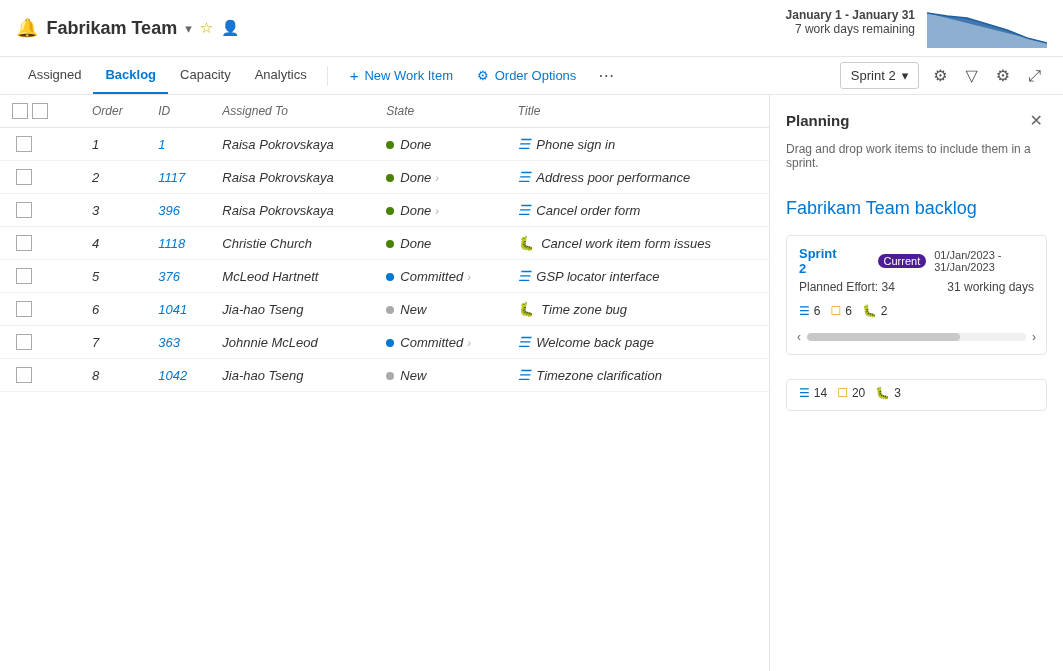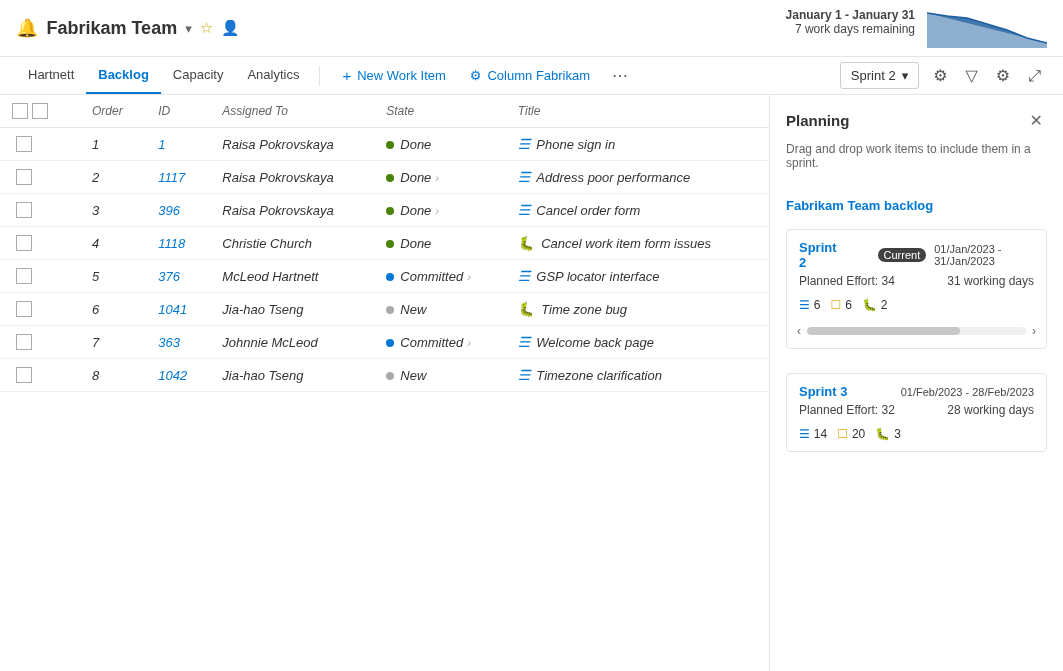--- a/index.html
+++ b/index.html
@@ -40,27 +40,27 @@
     .state-chevron { color: #aaa; margin-left: 4px; font-size: 11px; }
     .check-box { width: 16px; height: 16px; border: 1px solid #aaa; display: inline-flex; align-items: center; justify-content: center; cursor: pointer; }
 
     
     .planning-panel { width: 294px; border-left: 1px solid #e5e5e5; background: #fff; display: flex; flex-direction: column; overflow: hidden; }
     .planning-header { display: flex; align-items: center; justify-content: space-between; padding: 12px 16px 4px; }
     .planning-title { font-size: 15px; font-weight: 600; }
     .close-btn { cursor: pointer; border: none; background: none; font-size: 16px; color: #666; padding: 4px; }
     .planning-desc { font-size: 12px; color: #666; padding: 4px 16px 12px; }
     .planning-body { flex: 1; overflow-y: auto; padding: 8px 0; }
-    .backlog-link { padding: 8px 16px; font-size: 13px; color: #0078d4; cursor: pointer; text-decoration: none; display: block; font-weight: bold; }
+    .backlog-link { padding: 8px 16px; font-size: 18px; color: #0078d4; cursor: pointer; text-decoration: none; display: block; }
 
     .sprint-card { margin: 8px 16px; border: 1px solid #e5e5e5; border-radius: 4px; overflow: hidden; }
     .sprint-card-header { padding: 10px 12px 4px; }
     .sprint-card-row1 { display: flex; align-items: center; gap: 8px; }
     .sprint-name { font-size: 13px; font-weight: 600; color: #0078d4; cursor: pointer; }
-    .current-badge { background: #404040; color: #fff; font-size: 11px; padding: 1px 6px; border-radius: 10px; margin-left: 33px; }
+    .current-badge { background: #4c1d95; color: #fff; font-size: 11px; padding: 1px 6px; border-radius: 10px; margin-left: 33px; }
     .sprint-dates { font-size: 11px; color: #444; margin-left: auto; }
     .sprint-effort { display: flex; justify-content: space-between; font-size: 12px; color: #444; margin-top: 4px; }
     .sprint-stats { display: flex; align-items: center; gap: 10px; padding: 6px 12px 10px; }
     .stat-item { display: flex; align-items: center; gap: 4px; font-size: 12px; color: #333; }
     .sprint-scrollbar { height: 8px; margin: 0 12px 8px; background: #f0f0f0; border-radius: 4px; position: relative; overflow: hidden; }
     .sprint-scrollbar-thumb { height: 8px; background: #c8c8c8; border-radius: 4px; width: 70%; }
 
     
     .sprint-selector-area { display: flex; align-items: center; gap: 8px; margin-left: auto; }
     .sprint-dropdown { border: 1px solid #ccc; border-radius: 3px; padding: 5px 10px; font-size: 13px; background: #fff; cursor: pointer; display: flex; align-items: center; gap: 6px; }
@@ -90,33 +90,33 @@
       </div>
 
       <svg class="sprint-chart" viewBox="0 0 120 40">
         <polyline points="0,5 20,8 40,10 60,16 80,22 100,30 120,35" fill="#1e5fa0" fill-opacity="0.7" stroke="#1e5fa0" stroke-width="1.5"></polyline>
         <polygon points="0,5 20,8 40,10 60,16 80,22 100,30 120,35 120,40 0,40" fill="#1e5fa0" fill-opacity="0.5"></polygon>
       </svg>
     </div>
   </div>
 
   <div class="nav-bar">
-    <a class="nav-tab">Hartnett</a>
+    <a class="nav-tab">Assigned</a>
     <a class="nav-tab active">Backlog</a>
     <a class="nav-tab">Capacity</a>
     <a class="nav-tab">Analytics</a>
     <div class="nav-divider"></div>
     <div class="nav-actions">
       <button class="btn-action">
         <span style="font-size:15px;">+</span>
         <span>New Work Item</span>
       </button>
       <button class="btn-action">
         <span style="font-size:13px;">⚙</span>
-        <span>Column Fabrikam</span>
+        <span>Order Options</span>
       </button>
       <button class="btn-more">⋯</button>
     </div>
     <div style="flex:1;"></div>
 
     <div class="sprint-selector-area">
       <div class="sprint-dropdown">
         <span>Sprint 2</span>
         <span>▾</span>
       </div>
@@ -292,31 +292,20 @@
     <div style="display:flex;align-items:center;padding:0 8px 8px;">
       <span style="cursor:pointer;color:#666;font-size:12px;padding:2px;">‹</span>
       <div class="sprint-scrollbar" style="flex:1;margin:0 4px;">
         <div class="sprint-scrollbar-thumb"></div>
       </div>
       <span style="cursor:pointer;color:#666;font-size:12px;padding:2px;">›</span>
     </div>
   </div>
             <div style="height: 8px;"></div>
             <div class="sprint-card">
-    <div class="sprint-card-header">
-      <div class="sprint-card-row1">
-        <span class="sprint-name">Sprint 3</span>
-
-        <span class="sprint-dates">01/Feb/2023 - 28/Feb/2023</span>
-      </div>
-      <div class="sprint-effort">
-        <span>Planned Effort: 32</span>
-        <span>28 working days</span>
-      </div>
-    </div>
     <div class="sprint-stats">
 
     <span class="stat-item">
       <span style="color:#0078d4">☰</span>
       <span>14</span>
     </span>
 
     <span class="stat-item">
       <span style="color:#e6a817">☐</span>
       <span>20</span>

